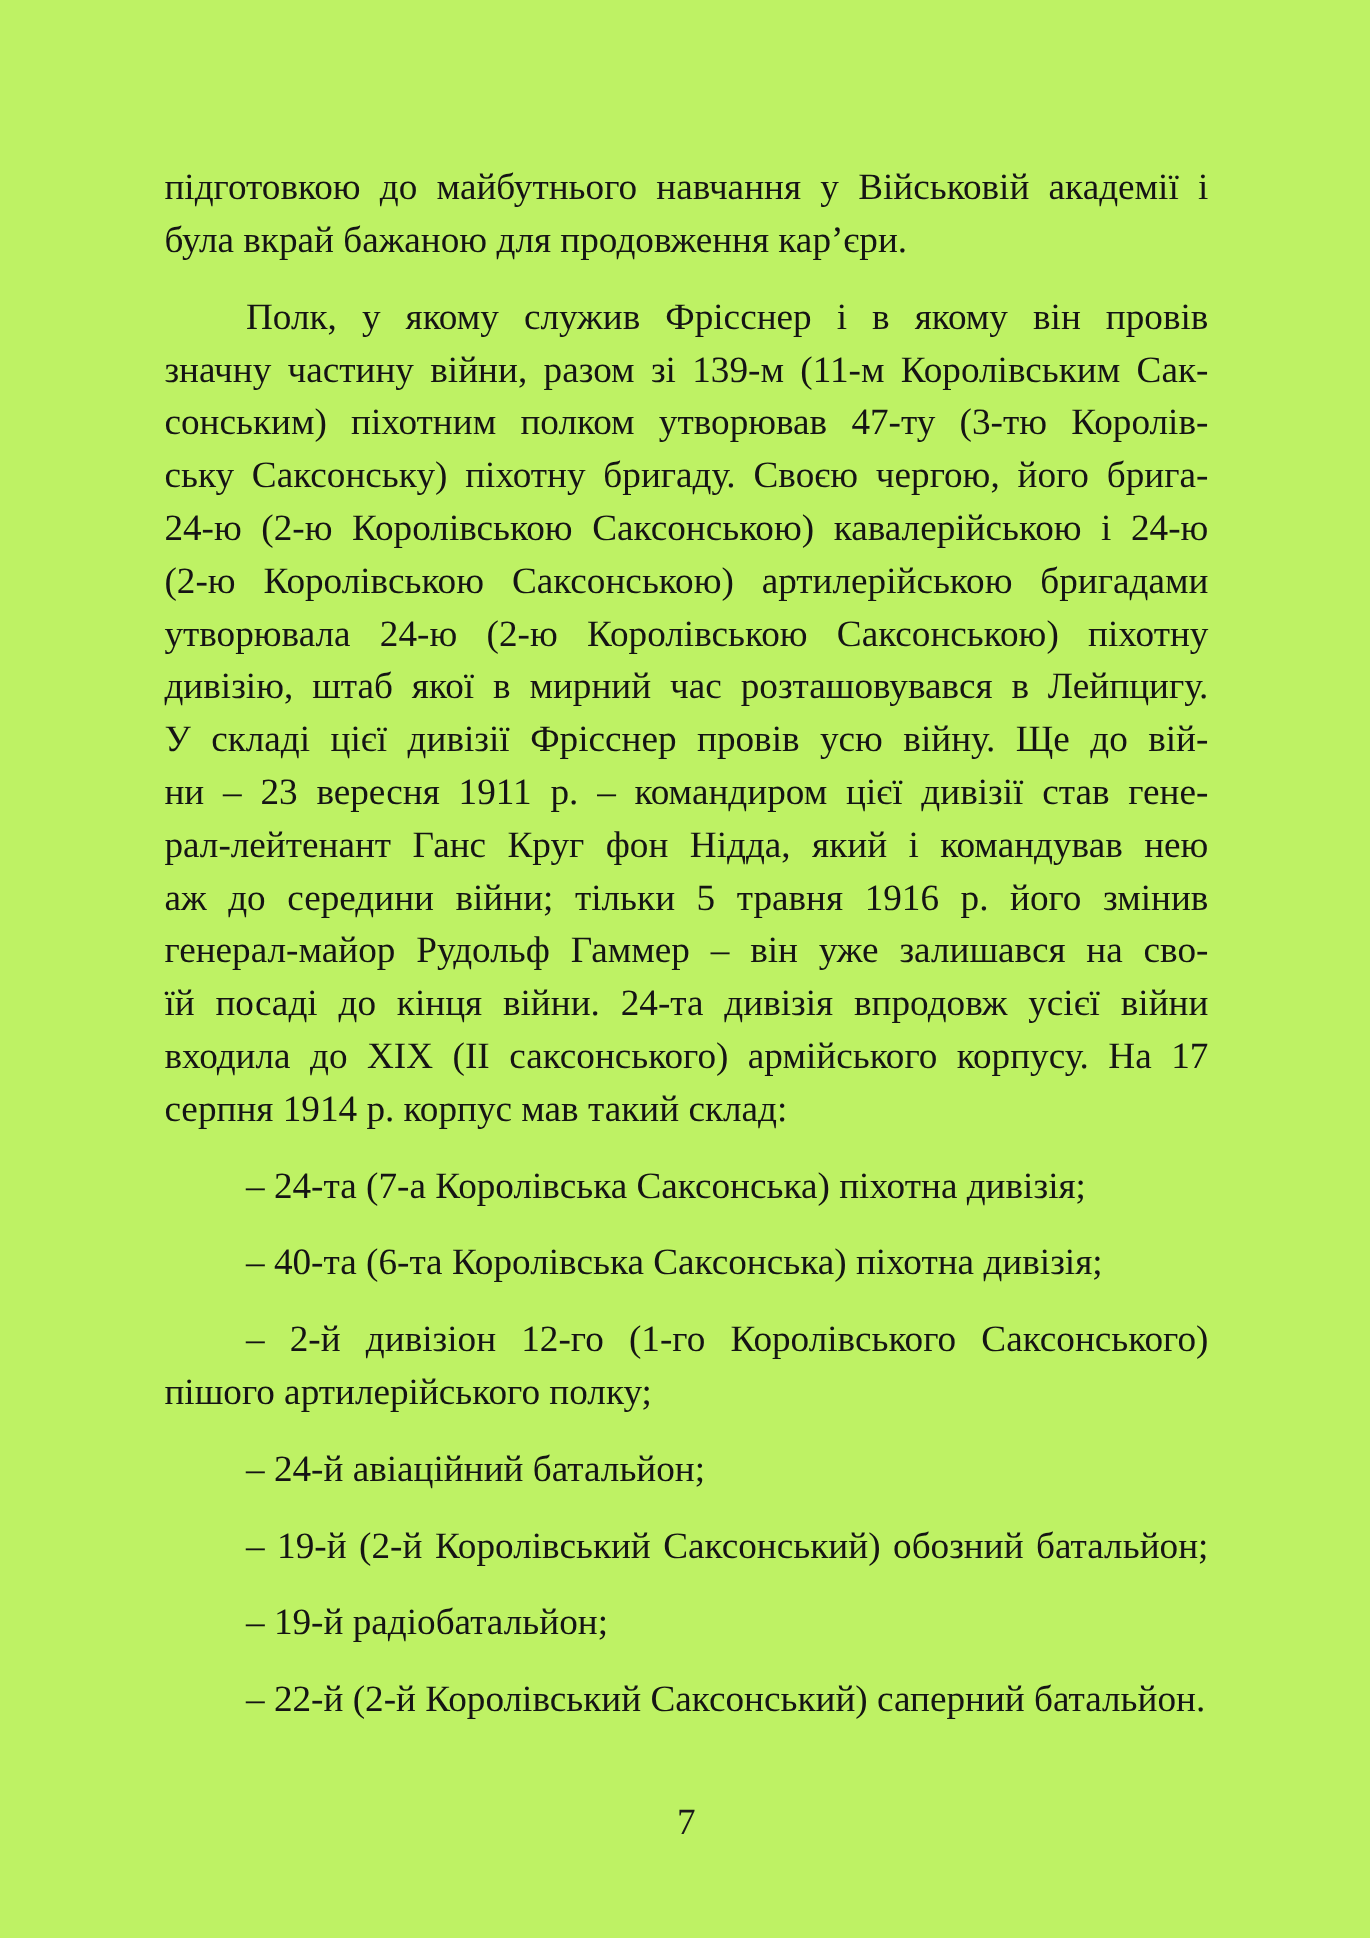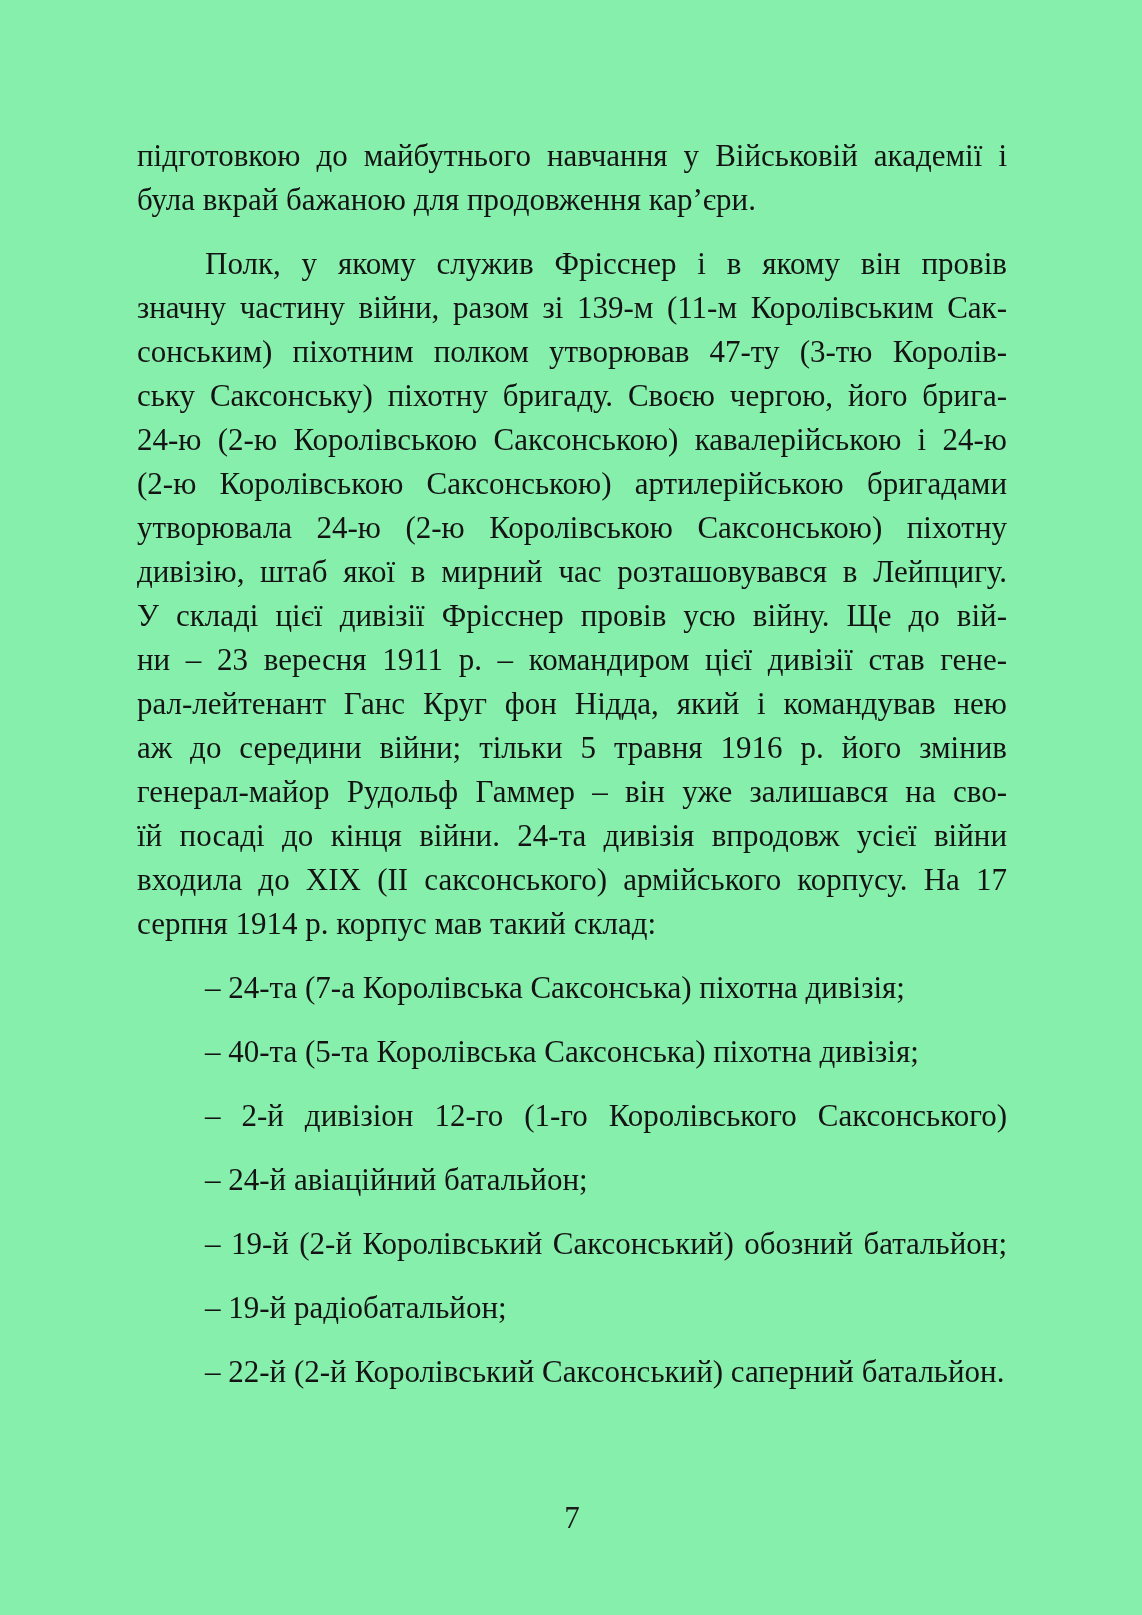--- a/index.html
+++ b/index.html
@@ -4,21 +4,21 @@
 <style>
   html, body {
     margin: 0;
     padding: 0;
     background: #ffffff;
   }
   .page {
     position: relative;
     width: 1142px;
     height: 1615px;
-    background: #86efac;
+    background: #bef264;
     color: #151414;
     font-family: "Liberation Serif", "DejaVu Serif", serif;
     overflow: hidden;
   }
   .text-block {
     position: absolute;
     top: 134px;
     left: 137px;
     width: 870px;
     font-size: 31px;
@@ -74,24 +74,25 @@
         <div class="line">аж до середини війни; тільки 5 травня 1916 р. його змінив</div>
         <div class="line">генерал-майор Рудольф Гаммер – він уже залишався на сво-</div>
         <div class="line">їй посаді до кінця війни. 24-та дивізія впродовж усієї війни</div>
         <div class="line">входила до XIX (II саксонського) армійського корпусу. На 17</div>
         <div class="line last">серпня 1914 р. корпус мав такий склад:</div>
       </div>
       <div class="paragraph">
         <div class="line last indent">– 24-та (7-а Королівська Саксонська) піхотна дивізія;</div>
       </div>
       <div class="paragraph">
-        <div class="line last indent">– 40-та (5-та Королівська Саксонська) піхотна дивізія;</div>
+        <div class="line last indent">– 40-та (6-та Королівська Саксонська) піхотна дивізія;</div>
       </div>
       <div class="paragraph">
         <div class="line indent">– 2-й дивізіон 12-го (1-го Королівського Саксонського)</div>
+        <div class="line last">пішого артилерійського полку;</div>
       </div>
       <div class="paragraph">
         <div class="line last indent">– 24-й авіаційний батальйон;</div>
       </div>
       <div class="paragraph">
         <div class="line indent">– 19-й (2-й Королівський Саксонський) обозний батальйон;</div>
       </div>
       <div class="paragraph">
         <div class="line last indent">– 19-й радіобатальйон;</div>
       </div>

